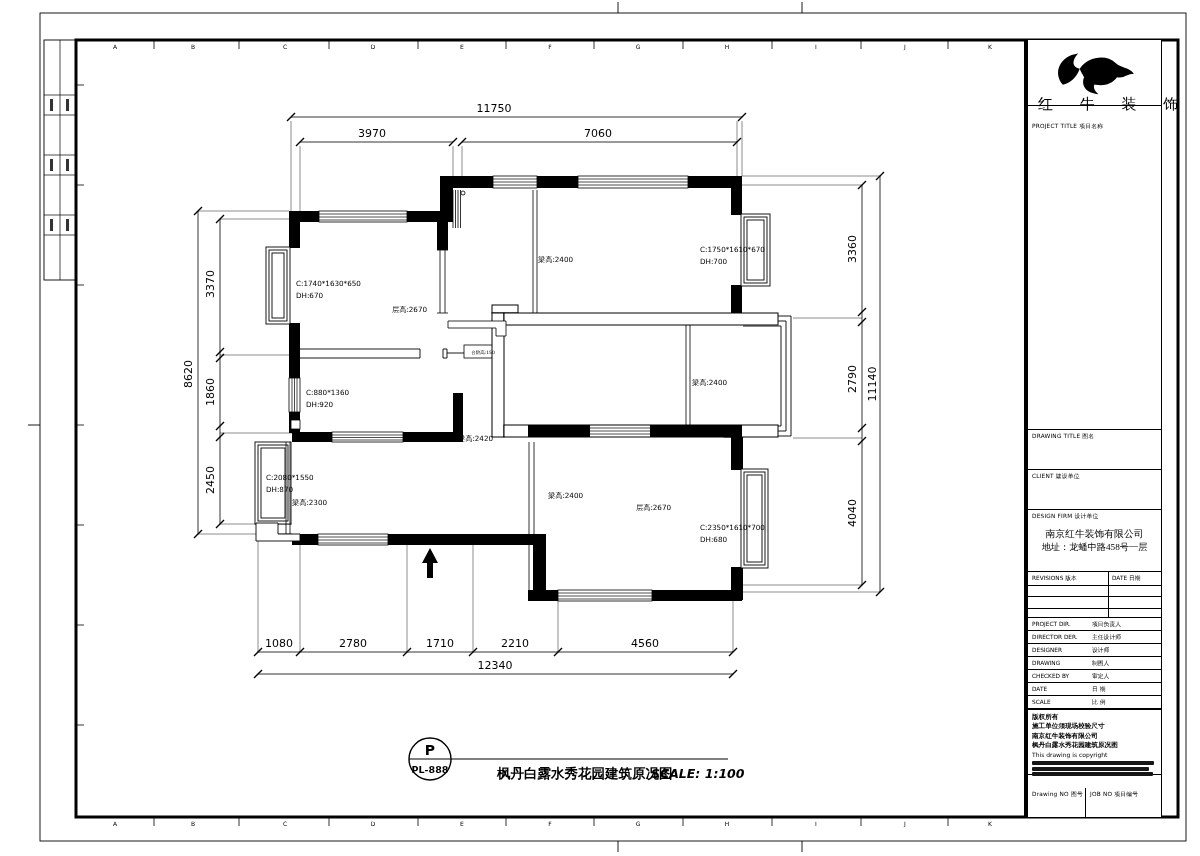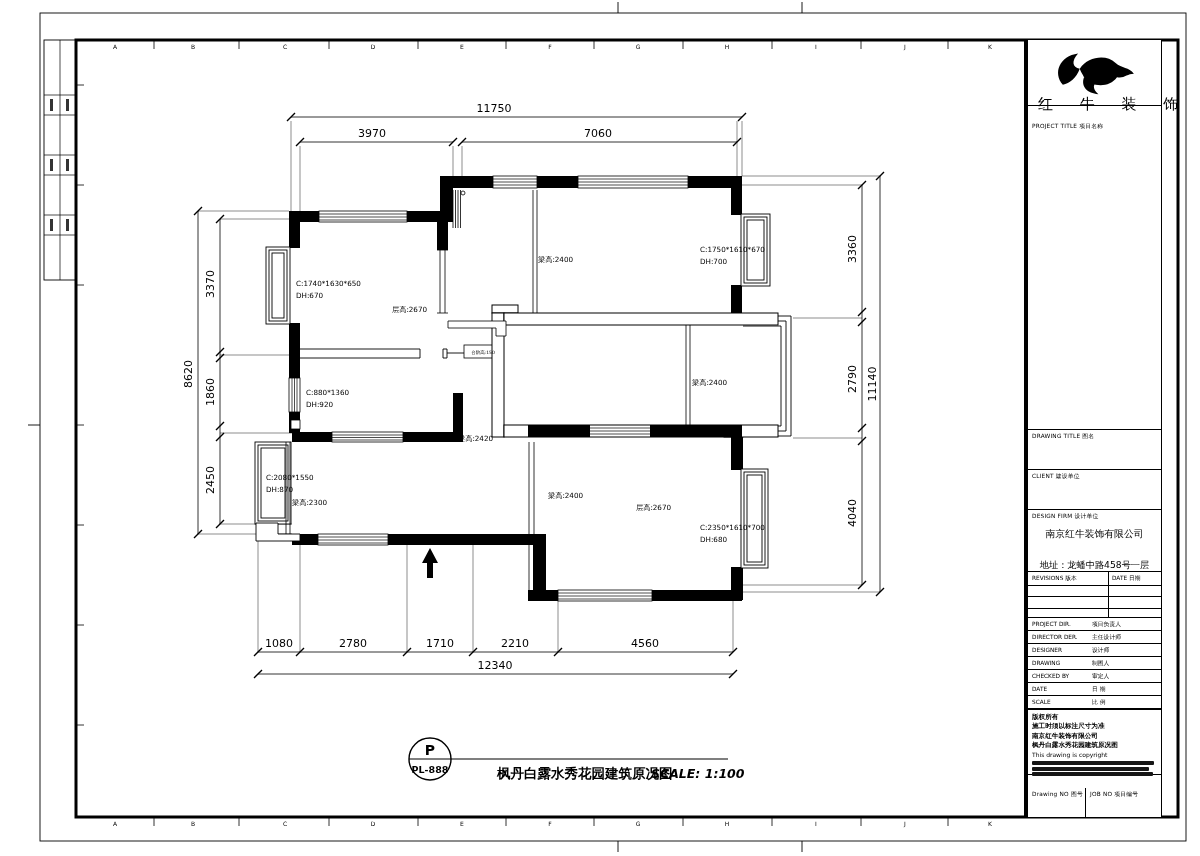--- a/index.html
+++ b/index.html
@@ -12,21 +12,21 @@
   .sec{position:absolute;left:0;width:100%;box-sizing:border-box;border-bottom:1px solid #000;}
   .seclabel{font-size:5.8px;color:#000;padding:2px 0 0 4px;letter-spacing:.2px;white-space:nowrap;}
   #tb-logo{top:8px;height:58px;text-align:center;}
   #tb-logo svg{display:block;margin:3px auto 0 auto;}
   #brand{font-size:15px;letter-spacing:11px;padding-left:10px;white-space:nowrap;color:#000;}
   #tb-project{top:80px;height:310px;}
   #tb-drawingtitle{top:390px;height:40px;}
   #tb-client{top:430px;height:40px;}
   #tb-firm{top:470px;height:62px;}
   .firmname{font-size:9.8px;font-weight:400;text-align:center;margin-top:7px;white-space:nowrap;}
-  .firmaddr{font-size:9.2px;text-align:center;margin-top:18px;white-space:nowrap;}
+  .firmaddr{font-size:9.2px;text-align:center;margin-top:0;white-space:nowrap;font-family:Liberation Serif, serif;}
   #tb-rev{top:532px;height:46px;}
   #tb-rev .revhead{height:13px;border-bottom:1px solid #000;position:relative;}
   #tb-rev .revrow{height:10.3px;border-bottom:1px solid #000;}
   #tb-rev .revrow:last-child{border-bottom:none;}
   #rev-divider{position:absolute;left:80px;top:0;width:1px;height:46px;background:#000;}
   .revlab{position:absolute;top:2px;font-size:5.8px;white-space:nowrap;}
   #tb-rows{top:578px;height:91px;border-bottom:none;}
   .prow{height:13px;border-bottom:1px solid #000;display:flex;align-items:center;box-sizing:border-box;}
   .prow .en{font-size:5.8px;width:60px;padding-left:4px;white-space:nowrap;}
   .prow .cn{font-size:5.8px;white-space:nowrap;}
@@ -327,21 +327,21 @@
           <span class="cn">日 期</span>
         </div>
         <div class="prow">
           <span class="en">SCALE</span>
           <span class="cn">比 例</span>
         </div>
       </div>
   <div class="sec" id="tb-notes">
     <div id="notes-cn">
           <div class="note-cn">版权所有</div>
-          <div class="note-cn">施工时须以标注尺寸为准</div>
+          <div class="note-cn">施工单位须现场校验尺寸</div>
           <div class="note-cn">南京红牛装饰有限公司</div>
           <div class="note-cn">枫丹白露水秀花园建筑原况图</div>
         </div>
     <div class="note-en">This drawing is copyright</div>
     <div class="note-bar" style="width:97%"></div>
     <div class="note-bar" style="width:93%"></div>
     <div class="note-bar" style="width:96%"></div>
   </div>
   <div class="sec" id="tb-bottom">
     <div class="cell-l">

